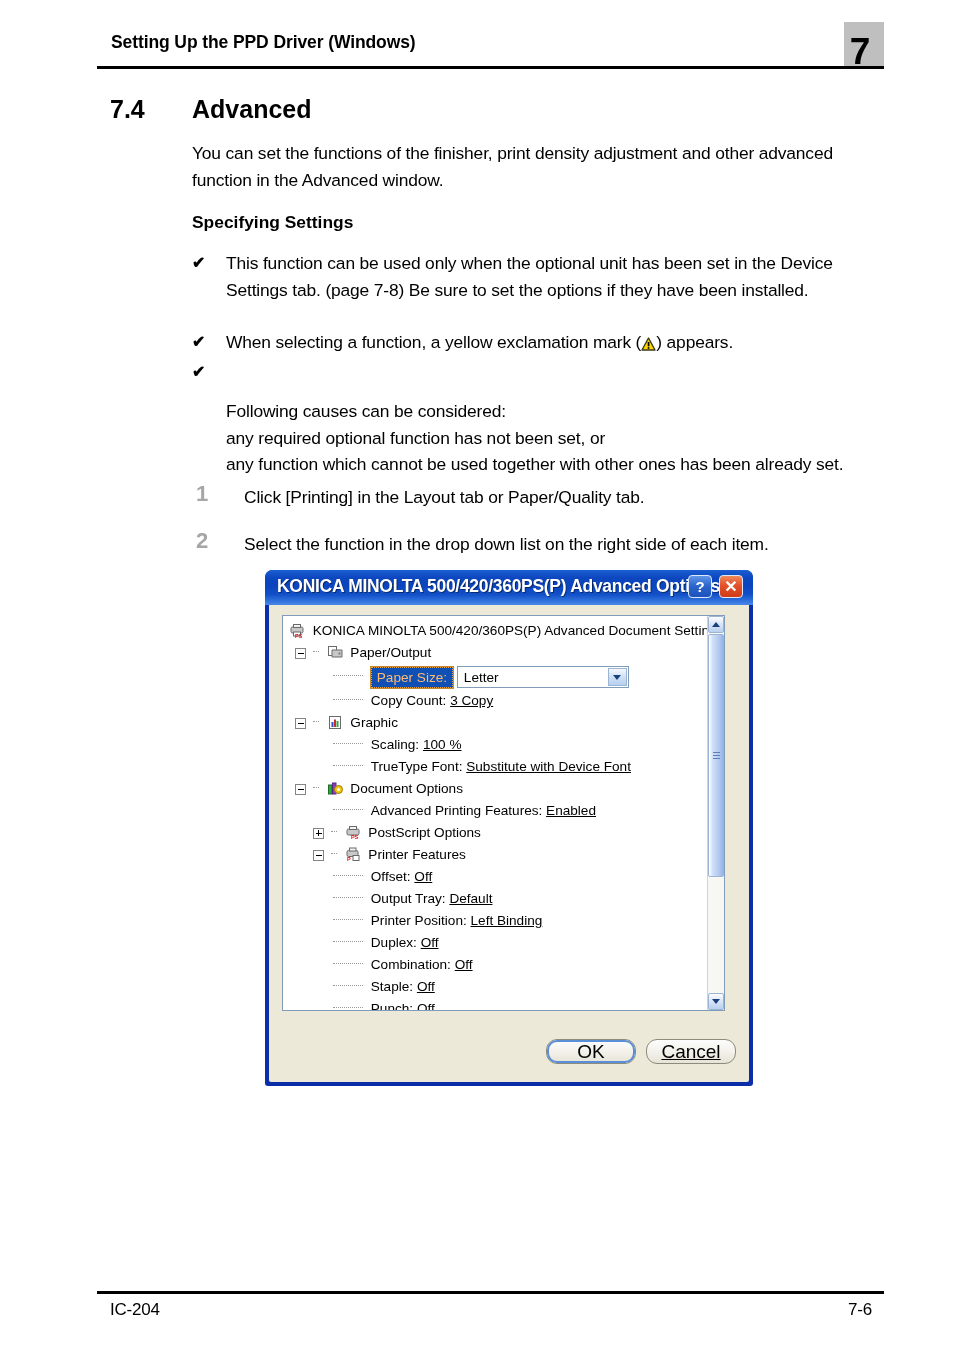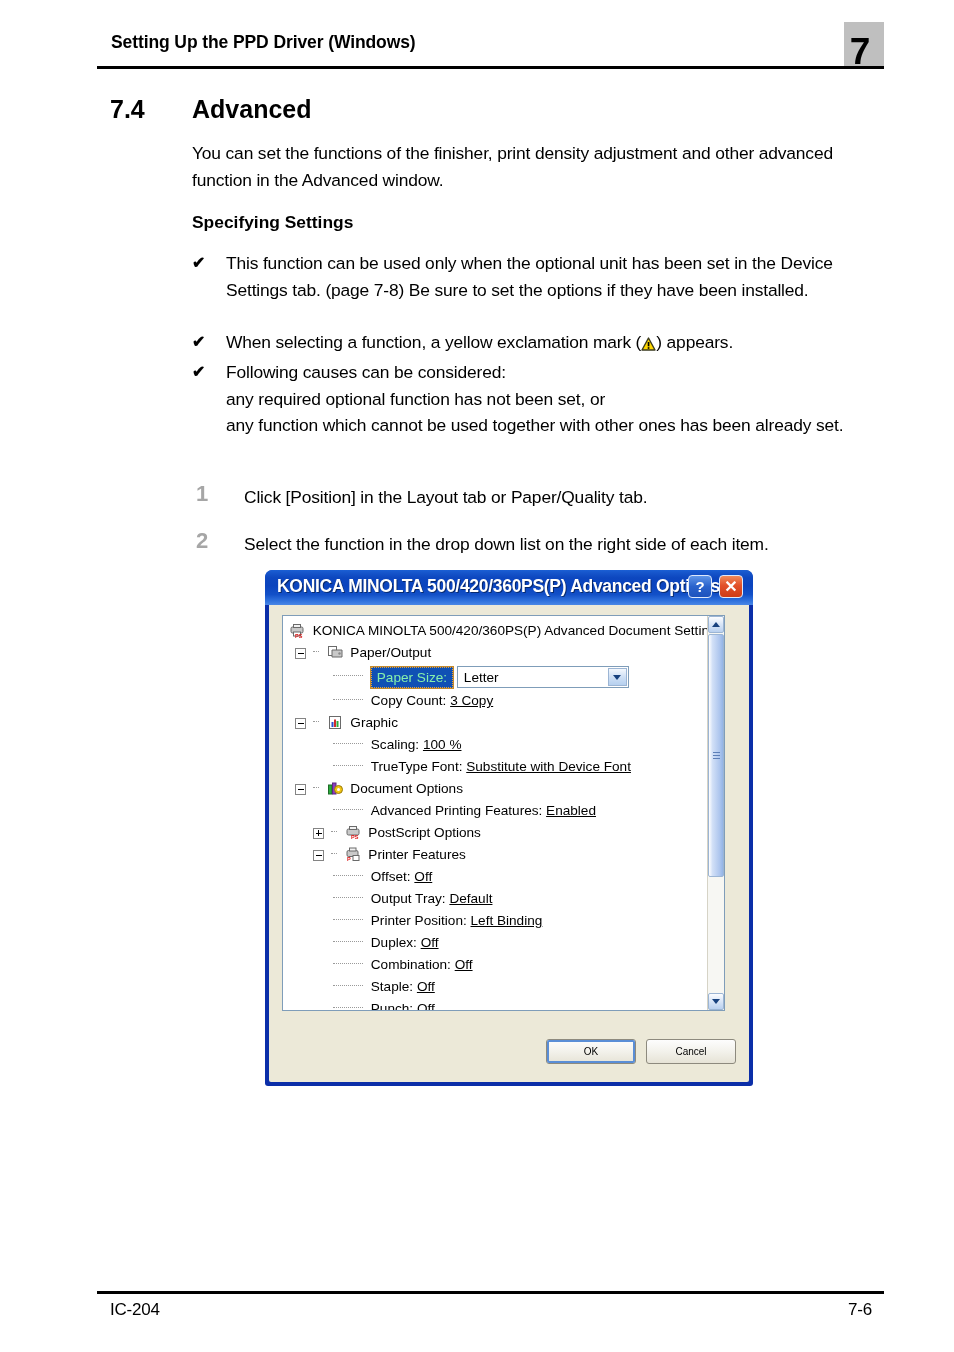--- a/index.html
+++ b/index.html
@@ -285,21 +285,21 @@
     position: relative;
     top: -1px;
   }
   .indent1 { padding-left: 6px; }
   .indent2 { padding-left: 24px; }
   .indent3 { padding-left: 44px; }
 
   .sel-label {
     display: inline-block;
     background: #1050b4;
-    color: #86efac;
+    color: #fdba74;
     padding: 2px 5px;
     border: 1px dotted #e8a33d;
     outline: 1px solid #c58b2e;
     font-size: 13.6px;
     line-height: 15px;
     vertical-align: middle;
   }
   .combo {
     display: inline-block;
     width: 172px;
@@ -392,38 +392,39 @@
         #5d7fb8 0 1.5px, transparent 1.5px 3px,
         #5d7fb8 3px 4.5px, transparent 4.5px 6px,
         #5d7fb8 6px 7.5px, transparent 7.5px 8px);
   }
 
   
   .dlg-btn {
     position: absolute;
     width: 90px;
     height: 25px;
-    font-size: 10px;
+    font-size: 19px;
     line-height: 23px;
     text-align: center;
     background: linear-gradient(180deg,#fdfdfd 0%,#f3f2ec 48%,#e6e3d6 100%);
     border: 1px solid #8d8a7e;
-    border-radius: 3px;
+    border-radius: 11px;
     box-sizing: border-box;
     color: #000;
   }
   .btn-ok {
     right: 113px;
     bottom: 18px;
     outline: 2px solid #5a8ed6;
     outline-offset: -3px;
   }
   .btn-cancel {
     right: 13px;
     bottom: 18px;
+    text-decoration: underline;
   }
 
   
   .footer-rule {
     position: absolute;
     left: 97px;
     top: 1291px;
     width: 787px;
     height: 2.5px;
     background: #000;
@@ -469,27 +470,27 @@
   <span class="mark">✔</span>
   <span class="btext"><span>When selecting a function, a yellow exclamation mark (</span><span class="warn-icon"><svg width="15" height="14" viewBox="0 0 15 14">
           <polygon points="7.5,1 14,13 1,13" fill="#ffd800" stroke="#3a3a1e" stroke-width="1.4" stroke-linejoin="round"></polygon>
           <rect x="6.7" y="5" width="1.7" height="4.3" fill="#000"></rect>
           <rect x="6.7" y="10.2" width="1.7" height="1.6" fill="#000"></rect>
         </svg></span><span>) appears.</span></span>
 </div>
 
 <div class="bullet b3">
   <span class="mark">✔</span>
-  <span class="btext" style="white-space:pre-line;">Following causes can be considered:
+  <span class="btext" style="white-space:pre-line;margin-top:39px;">Following causes can be considered:
 any required optional function has not been set, or
 any function which cannot be used together with other ones has been already set.</span>
 </div>
 
 <div class="step-num s1n">1</div>
-<div class="step-text s1t">Click [Position] in the Layout tab or Paper/Quality tab.</div>
+<div class="step-text s1t">Click [Printing] in the Layout tab or Paper/Quality tab.</div>
 <div class="step-num s2n">2</div>
 <div class="step-text s2t">Select the function in the drop down list on the right side of each item.</div>
 
 <div class="dialog">
 
   <div class="dlg-titlebar">
     <div class="dlg-title-text">KONICA MINOLTA 500/420/360PS(P) Advanced Options</div>
     <div class="title-btn title-help">?</div>
     <div class="title-btn title-close">✕</div>
   </div>

